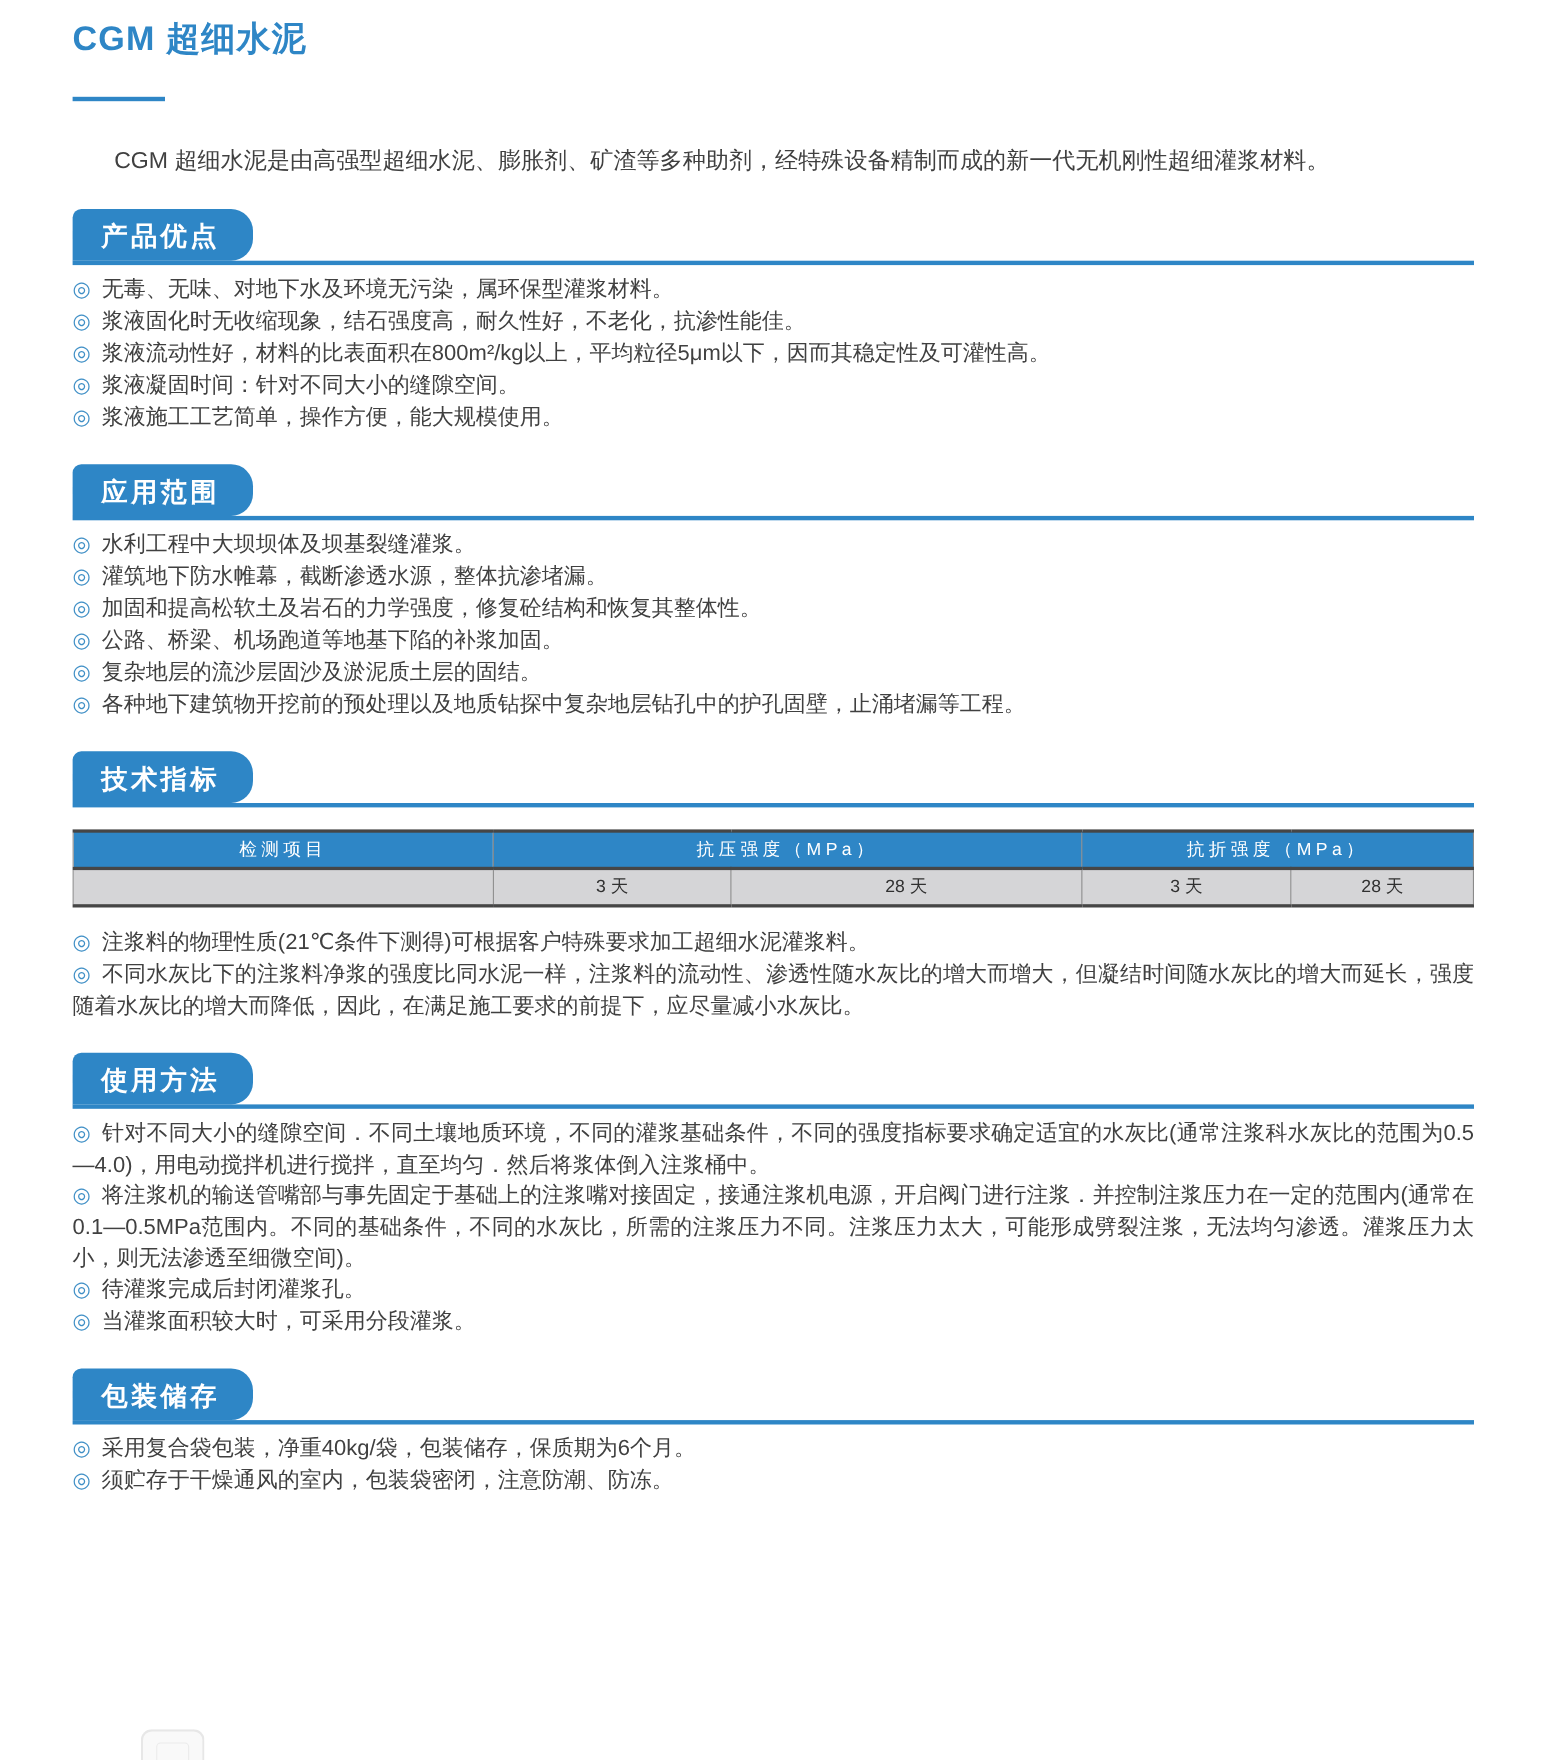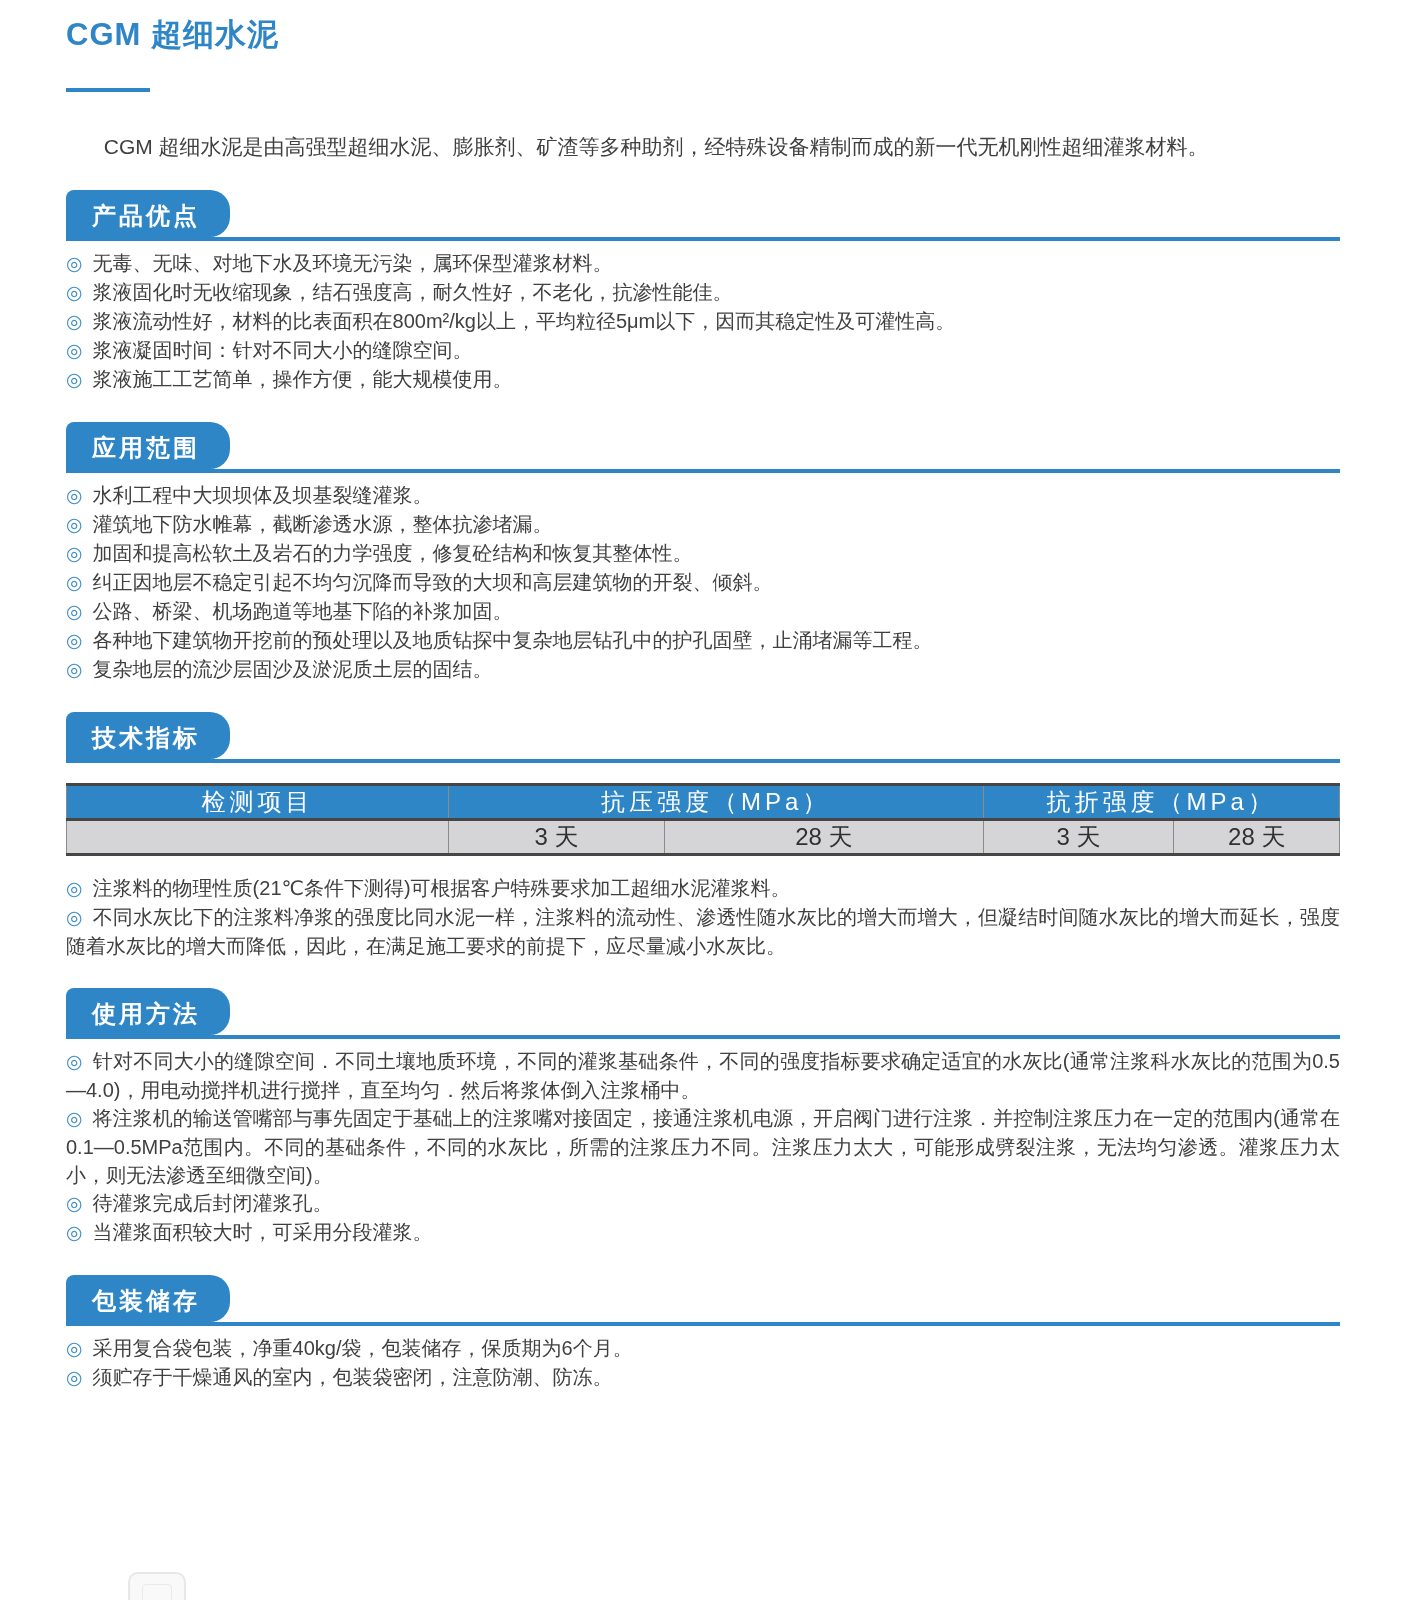--- a/index.html
+++ b/index.html
@@ -62,21 +62,21 @@
 
   table.spec {
     width: 100%;
     border-collapse: collapse;
     table-layout: fixed;
     margin-top: 20px;
   }
   table.spec th, table.spec td {
     text-align: center;
     font-weight: normal;
-    font-size: 24px;
+    font-size: 16px;
     padding: 0 20px;
     border-left: 1px solid #8a8a8a;
     border-right: 1px solid #8a8a8a;
     border-top: 3px solid #464646;
     border-bottom: 3px solid #464646;
   }
   table.spec tr.hdr th {
     background: #2e86c6;
     color: #ffffff;
     letter-spacing: 4px;
@@ -134,24 +134,23 @@
   </div>
 
   <div class="sec">
     <div class="sec-head">
       <span class="ribbon">应用范围</span>
     </div>
     <div class="sec-body">
       <p class="bullet"><span class="bi">◎</span><span>水利工程中大坝坝体及坝基裂缝灌浆。</span></p>
       <p class="bullet"><span class="bi">◎</span><span>灌筑地下防水帷幕，截断渗透水源，整体抗渗堵漏。</span></p>
       <p class="bullet"><span class="bi">◎</span><span>加固和提高松软土及岩石的力学强度，修复砼结构和恢复其整体性。</span></p>
-      <p class="bullet"><span class="bi">◎</span><span>纠正因地层不稳定引起不均匀沉降而导致的大坝和高层建筑物的开裂、倾斜。</span></p>
       <p class="bullet"><span class="bi">◎</span><span>公路、桥梁、机场跑道等地基下陷的补浆加固。</span></p>
+      <p class="bullet"><span class="bi">◎</span><span>复杂地层的流沙层固沙及淤泥质土层的固结。</span></p>
       <p class="bullet"><span class="bi">◎</span><span>各种地下建筑物开挖前的预处理以及地质钻探中复杂地层钻孔中的护孔固壁，止涌堵漏等工程。</span></p>
-      <p class="bullet"><span class="bi">◎</span><span>复杂地层的流沙层固沙及淤泥质土层的固结。</span></p>
     </div>
   </div>
 
   <div class="sec">
     <div class="sec-head">
       <span class="ribbon">技术指标</span>
     </div>
 
     <table class="spec">
       <colgroup>

